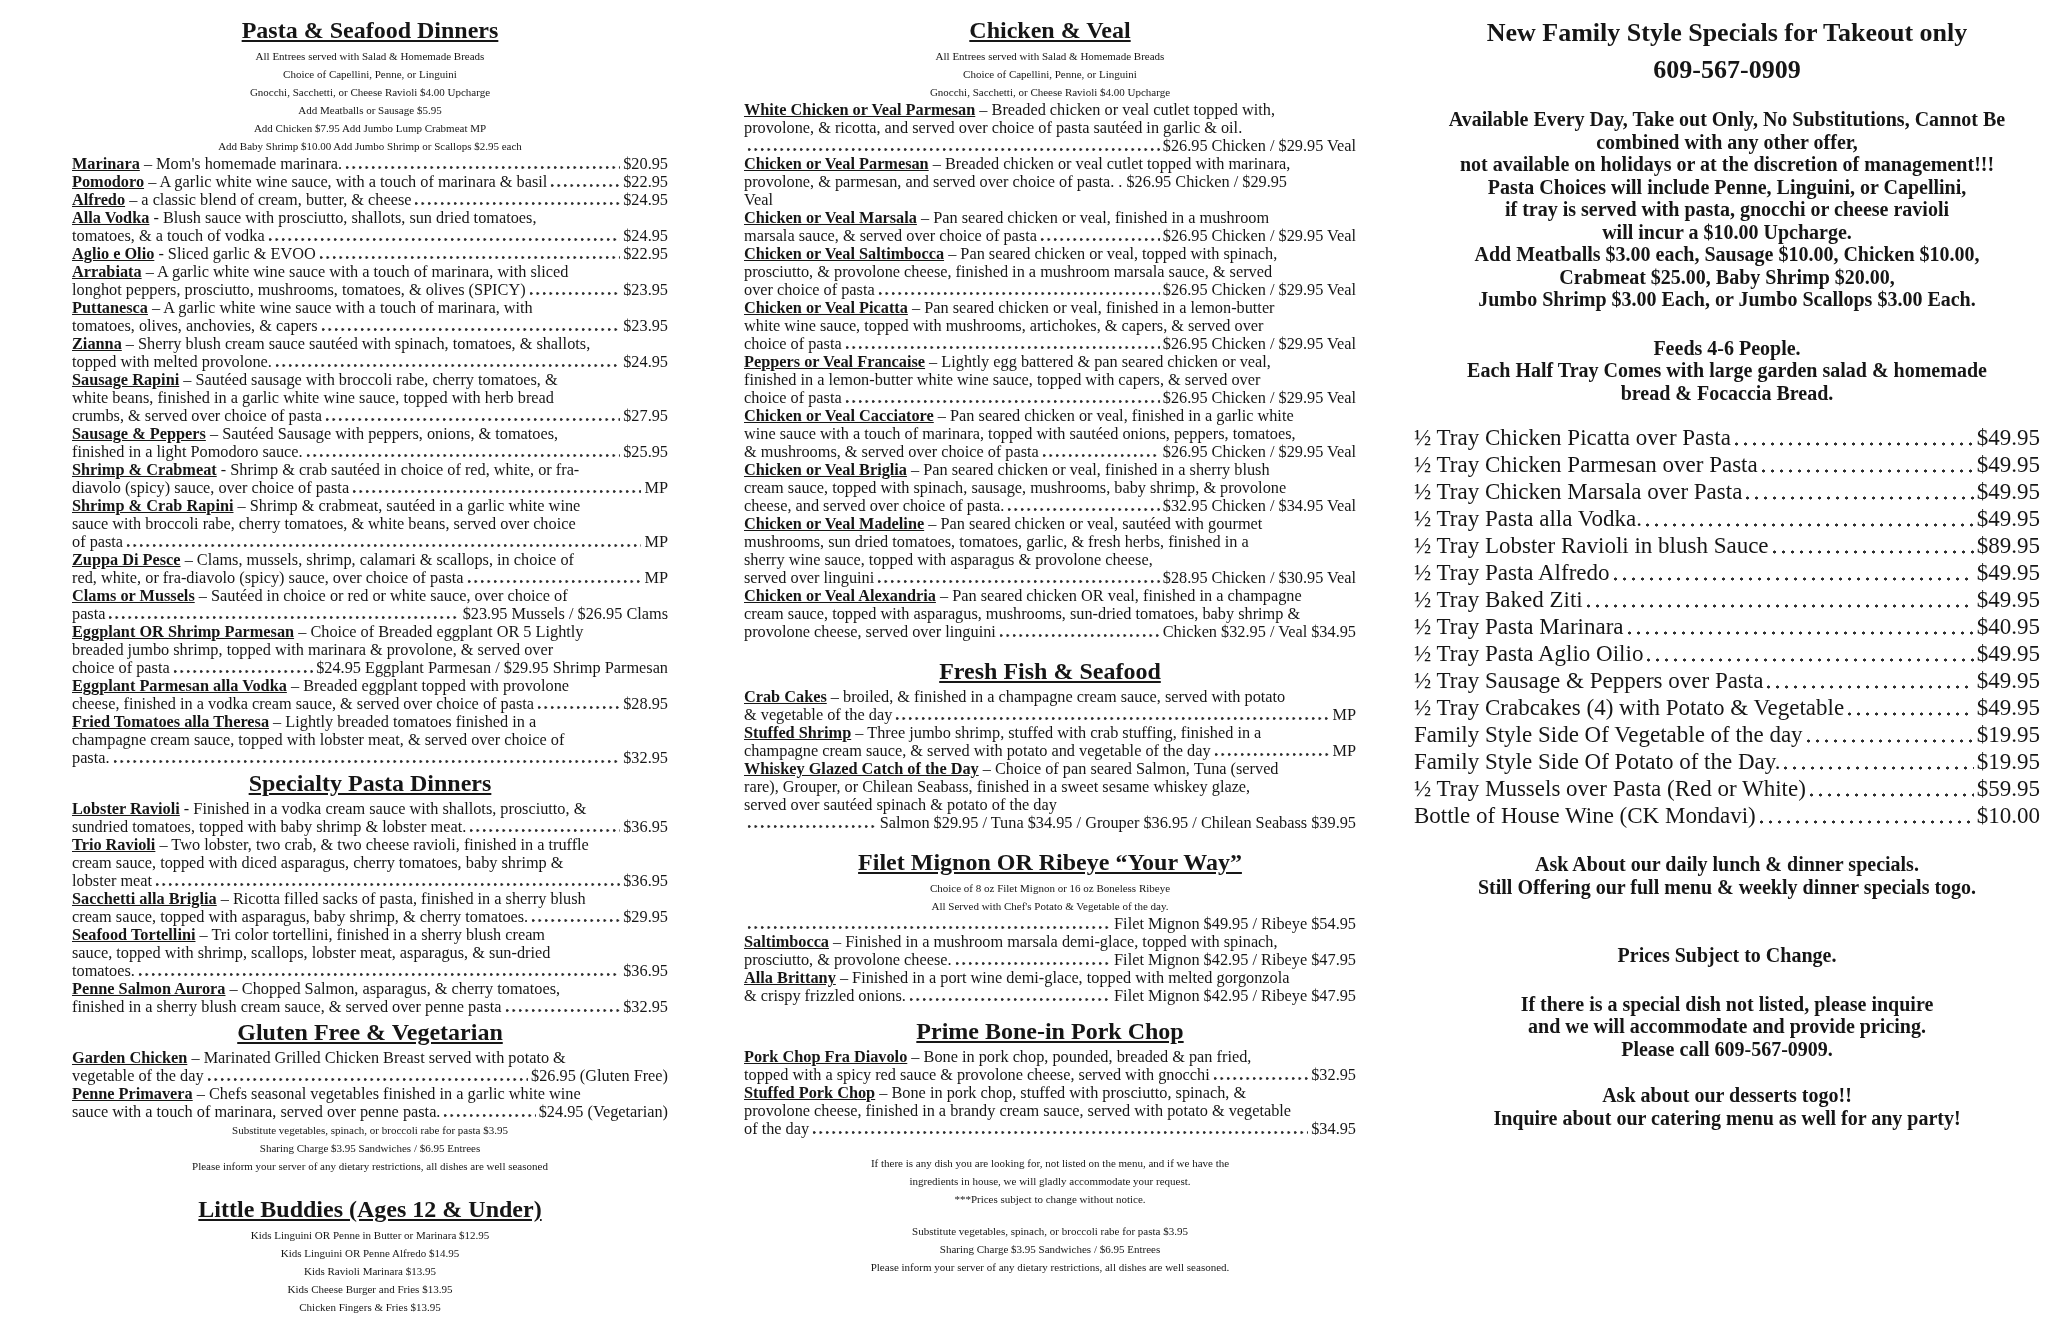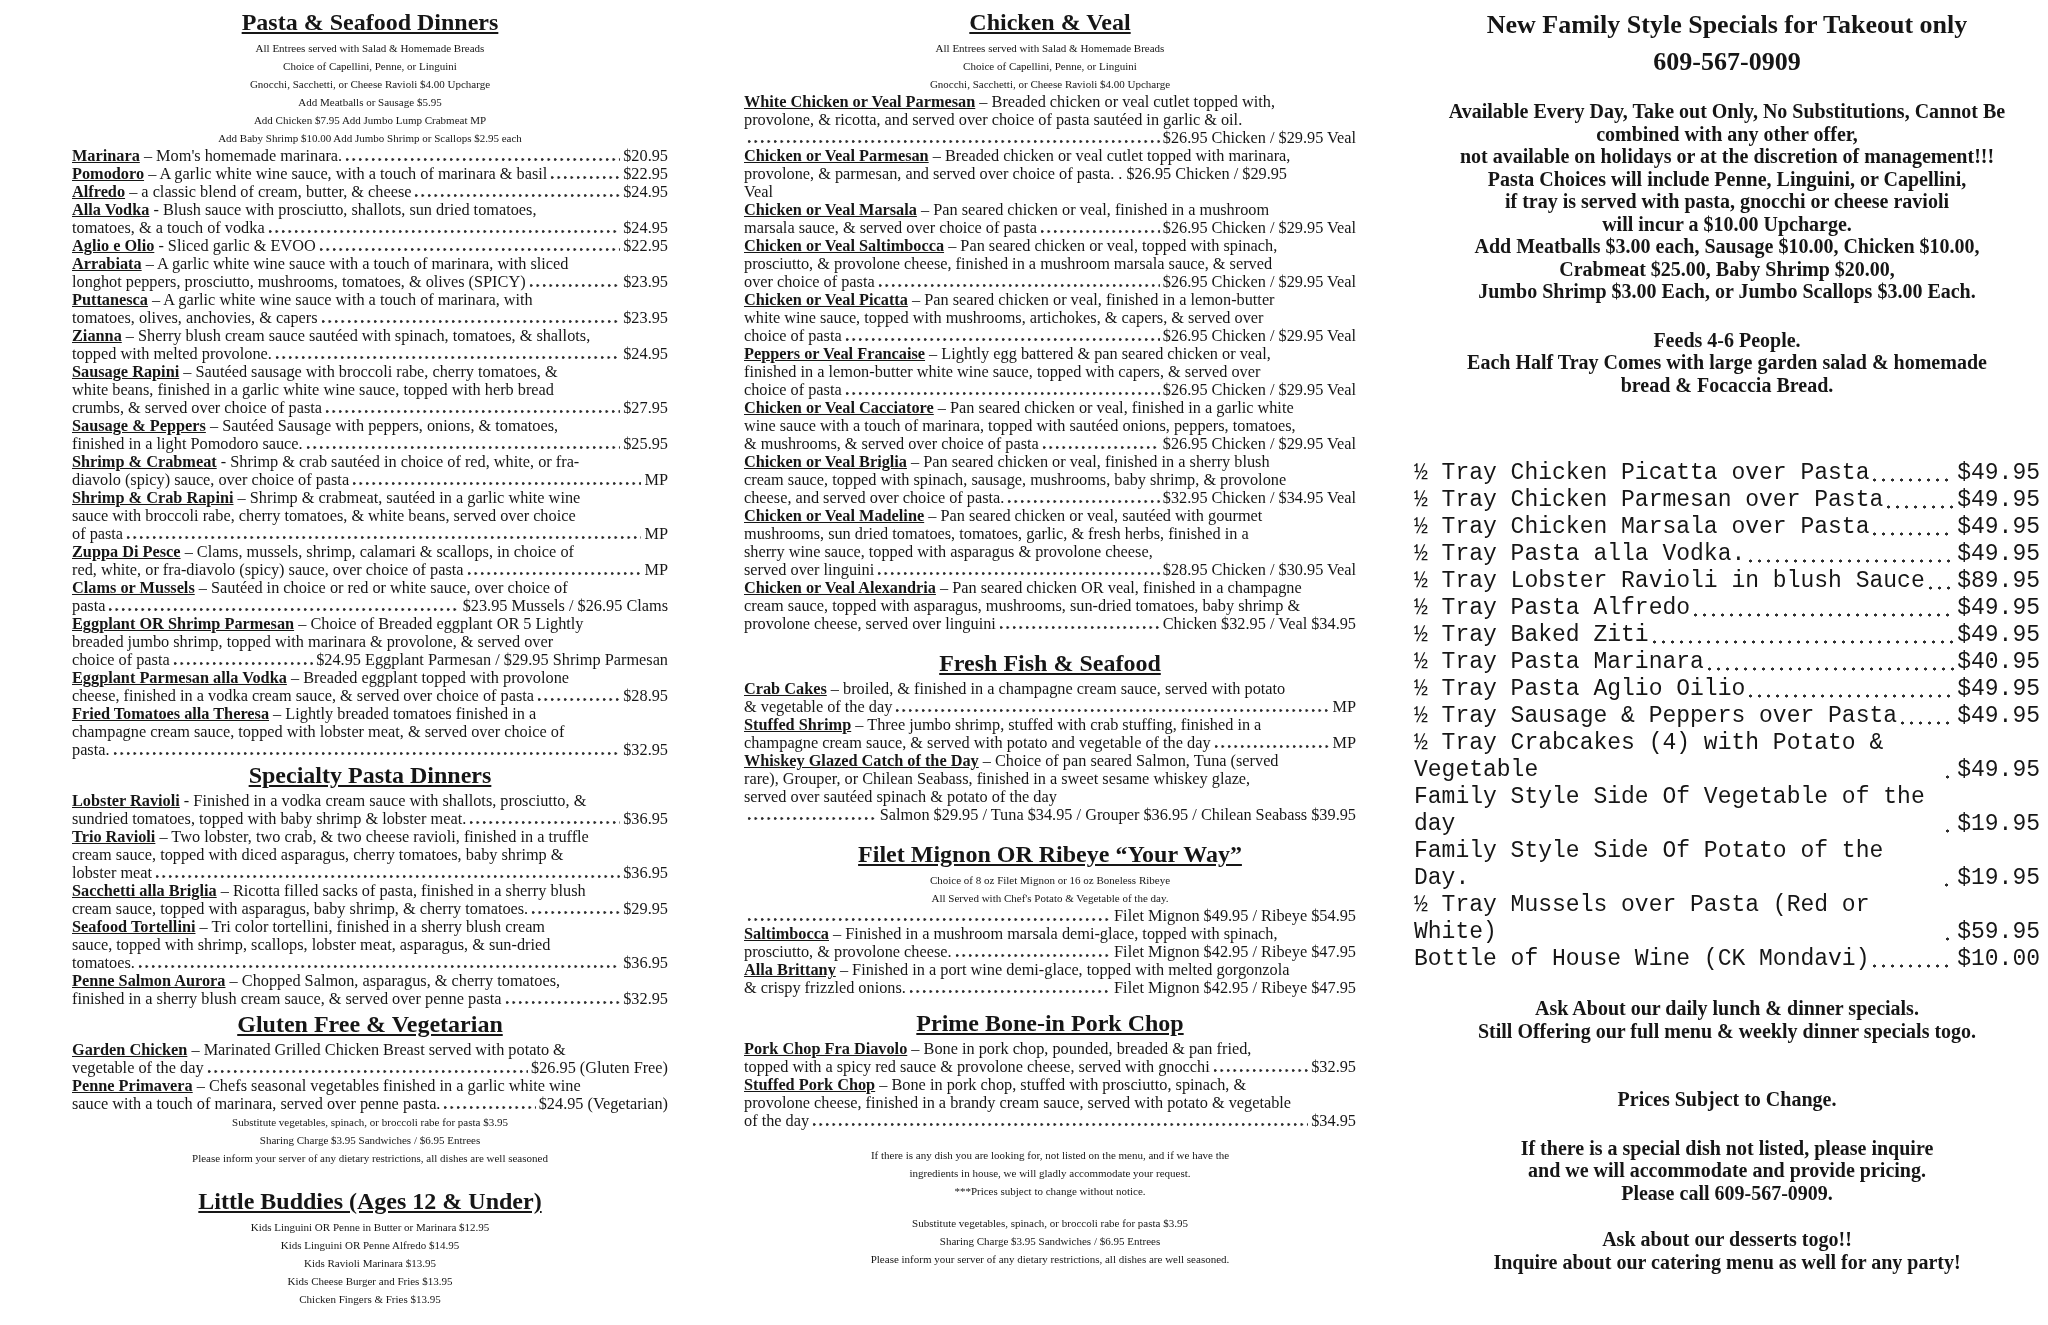--- a/index.html
+++ b/index.html
@@ -1,21 +1,21 @@
 <!DOCTYPE html>
 <html><head>
 <meta charset="utf-8">
 <style>
   html,body{margin:0;padding:0;}
   body{
     width:2048px;height:1325px;position:relative;overflow:hidden;
     background:#ffffff;color:#161616;
     font-family:"Liberation Serif", serif;
   }
-  .col{position:absolute;top:6px;}
+  .col{position:absolute;top:14px;}
   #col-left{left:72px;width:596px;}
   #col-middle{left:744px;width:612px;}
   #col-right{left:1414px;width:626px;}
 
   .sec-title{
     font-weight:bold;text-decoration:underline;text-align:center;
     font-size:24px;line-height:28px;margin:2px 0 3px 0;white-space:nowrap;
   }
   .center-line{ text-align:center;font-size:11px;line-height:18px;white-space:nowrap;}
   .iline{font-size:16.3px;line-height:18px;}
@@ -456,21 +456,21 @@
         <div class="para-line">will incur a $10.00 Upcharge.</div>
         <div class="para-line">Add Meatballs $3.00 each, Sausage $10.00, Chicken $10.00,</div>
         <div class="para-line">Crabmeat $25.00, Baby Shrimp $20.00,</div>
         <div class="para-line">Jumbo Shrimp $3.00 Each, or Jumbo Scallops $3.00 Each.</div>
       </div>
       <div class="section" style="margin-top: 26px;">
         <div class="para-line">Feeds 4-6 People.</div>
         <div class="para-line">Each Half Tray Comes with large garden salad &amp; homemade</div>
         <div class="para-line">bread &amp; Focaccia Bread.</div>
       </div>
-      <div class="section" style="margin-top: 64px; font-family: Liberation Mono, monospace;">
+      <div class="section" style="margin-top: 20px;">
         <div class="tray-row flex">
           <span class="txt">½ Tray Chicken Picatta over Pasta</span>
           <span class="dots"></span>
           <span class="pr">$49.95</span>
         </div>
         <div class="tray-row flex">
           <span class="txt">½ Tray Chicken Parmesan over Pasta</span>
           <span class="dots"></span>
           <span class="pr">$49.95</span>
         </div>

